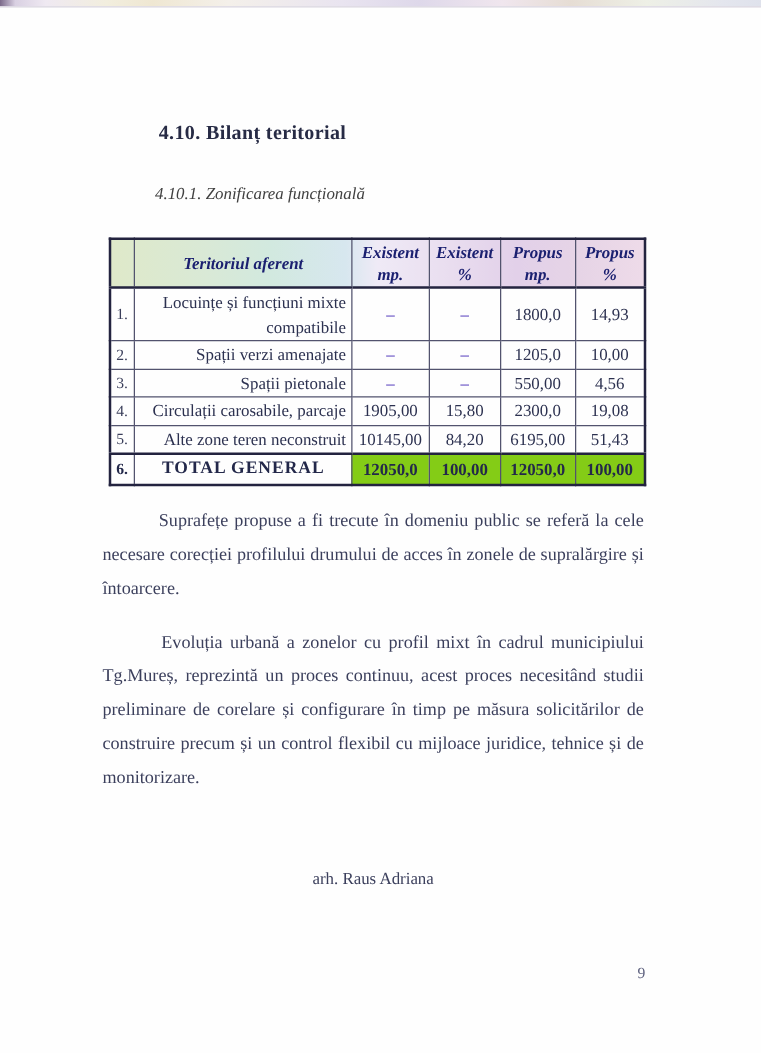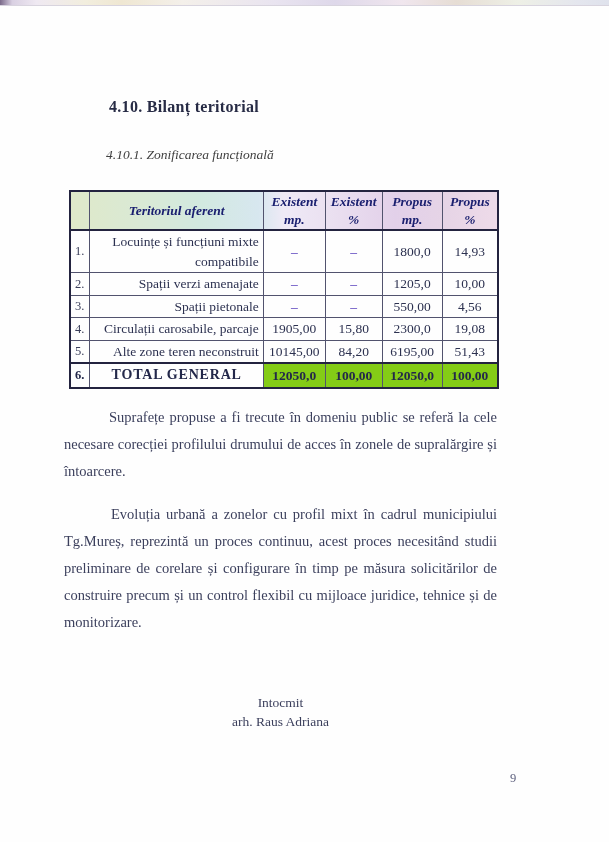--- a/index.html
+++ b/index.html
@@ -15,21 +15,21 @@
     color: #3b3f5c;
   }
   .scan-edge-top {
     position: absolute; top: 0; left: 0; width: 609px; height: 6px;
     background: linear-gradient(90deg,
       #7b6a8a 0%, #d9d0e2 2%, #efe9f2 6%, #f2eede 14%, #efe7d2 20%,
       #f4f0ea 30%, #e9e4f0 45%, #ded8ea 55%, #f0e6ee 66%, #e6ddd4 75%,
       #eef0e6 85%, #e4e6ee 95%, #dfe2ec 100%);
     border-bottom: 1px solid #d8d4de;
   }
-  .content { padding: 0 64px; }
+  .content { padding: 0 82px; }
   .h-section {
     margin: 98px 0 0 45px;
     font-size: 16px; font-weight: bold; color: #272b45;
     letter-spacing: 0.3px;
   }
   .h-subsection {
     margin: 31px 0 0 42px;
     font-size: 13.5px; font-weight: normal; font-style: italic; color: #404040;
   }
   table.balance {
@@ -197,20 +197,19 @@
         </tr>
       </tbody>
     </table>
 
     <p class="para">Suprafețe propuse a fi trecute în domeniu public se referă la cele necesare corecției profilului drumului de acces în zonele de supralărgire și întoarcere.</p>
 
 
     <p class="para para2">Evoluția urbană a zonelor cu profil mixt în cadrul municipiului Tg.Mureș, reprezintă un proces continuu, acest proces necesitând studii preliminare de corelare și configurare în timp pe măsura solicitărilor de construire precum și un control flexibil cu mijloace juridice, tehnice și de monitorizare.</p>
 
     <div class="signature">
-      <div>Intocmit</div>
       <div>arh. Raus Adriana</div>
     </div>
 
   </div>
 
   <div class="page-number">9</div>
 </div>
 
 </body></html>

